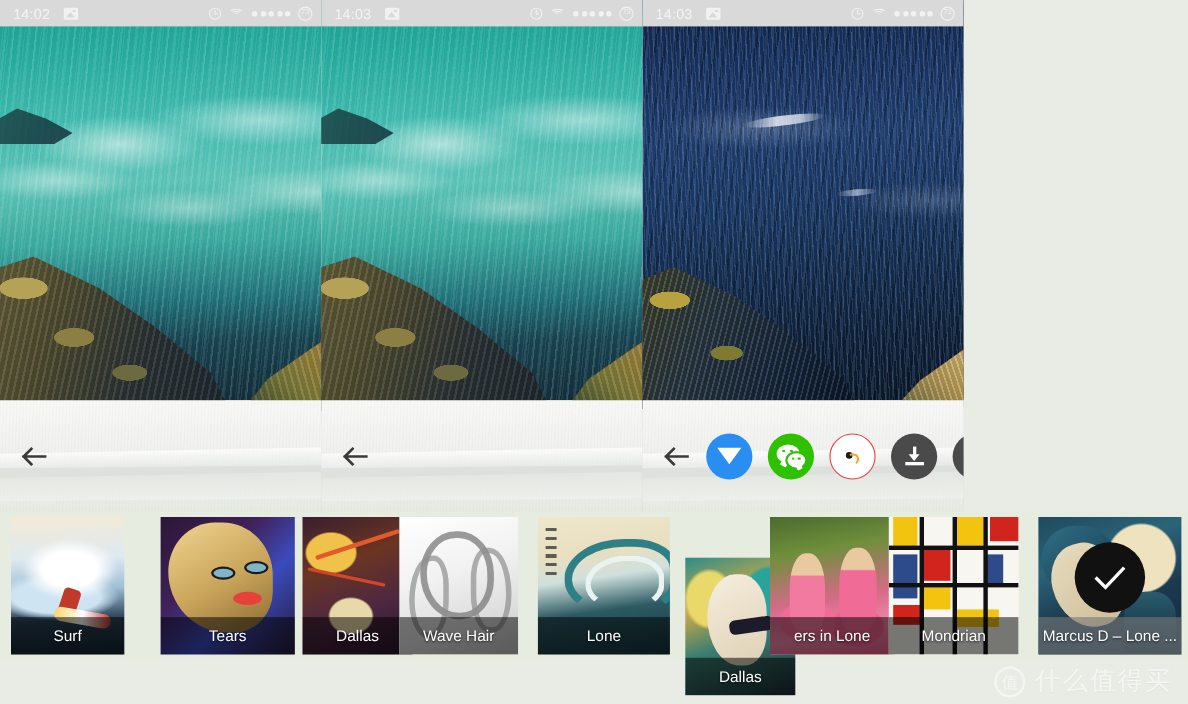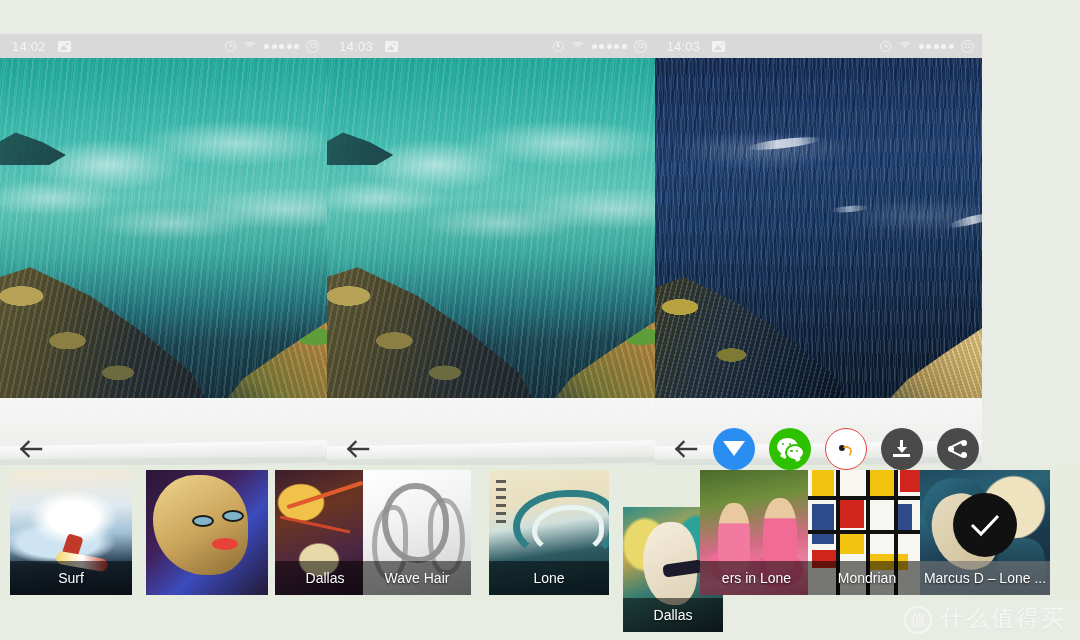--- a/index.html
+++ b/index.html
@@ -2,21 +2,21 @@
 <html><head>
 <meta charset="utf-8">
 <style>
   * { margin:0; padding:0; box-sizing:border-box; }
   html,body{ width:1080px; height:640px; overflow:hidden; background:#e8ece4;
     font-family:"Liberation Sans","DejaVu Sans",sans-serif; }
 
   #app { position:relative; width:1080px; height:640px; }
 
   
-  .panels { position:absolute; left:0; top:0; width:982px; height:465px; display:flex;margin-top:34px; }
+  .panels { position:absolute; left:0; top:0; width:876px; height:465px; display:flex; }
   .panel { position:relative; width:360px; height:465px; overflow:hidden; }
 
   
   .statusbar{ position:relative; z-index:6; height:24px; width:100%;
     background:#d9d9d9; display:flex; align-items:center;
     padding:0 8px 0 12px; color:#fbfbfb; }
   .sb-time{ font-size:13px; letter-spacing:.2px; color:#f4f4f4; }
   .sb-left-ico{ margin-left:12px; display:flex; align-items:center; }
   .sb-right{ margin-left:auto; display:flex; align-items:center; gap:7px; }
 
@@ -467,34 +467,35 @@
               <i class="n2"></i>
               <i class="n3"></i>
           </span>
         </div>
       </div>
     </div>
   </div>
 
   <div class="thumbs">
 
-    <div class="thumb-wrap" style="left:10px;width:122px;">
+    <div class="thumb-wrap" style="left:10px;width:103px;">
       <div class="thumb art-surf">
         <div class="fig"></div>
         <div class="board"></div>
         <div class="label">Surf</div>
       </div>
     </div>
 
     <div class="thumb-wrap" style="left:146px;width:122px;">
       <div class="thumb art-tears">
         <div class="hair"></div>
         <div class="eye"></div>
         <div class="eye2"></div>
         <div class="lip"></div>
+        <div class="label">Tears</div>
       </div>
     </div>
 
     <div class="thumb-wrap" style="left:275px;width:100px;">
       <div class="thumb art-monono">
         <div class="strk"></div>
         <div class="strk2"></div>
         <div class="label">Dallas</div>
       </div>
     </div>
@@ -547,21 +548,21 @@
         <div class="g" style="left:60px;top:84px;width:40px;height:16px;background:#f2c40f;"></div>
         <div class="g" style="left:0;top:26px;width:100%;height:4px;background:#111;"></div>
         <div class="g" style="left:0;top:60px;width:100%;height:4px;background:#111;"></div>
         <div class="g" style="left:28px;top:0;width:4px;height:100%;background:#111;"></div>
         <div class="g" style="left:58px;top:0;width:4px;height:100%;background:#111;"></div>
         <div class="g" style="left:86px;top:0;width:4px;height:100%;background:#111;"></div>
         <div class="label">Mondrian</div>
       </div>
     </div>
 
-    <div class="thumb-wrap" style="left:920px;width:130px;">
+    <div class="thumb-wrap" style="left:944px;width:130px;">
       <div class="thumb art-marcus selected">
         <div class="hairb"></div>
         <div class="face"></div>
         <div class="tree"></div>
         <div class="check">
           <svg width="34" height="28" viewBox="0 0 34 28">
             <path d="M4 14 L13 23 L30 5" fill="none" stroke="#ffffff" stroke-width="3" stroke-linecap="butt" stroke-linejoin="miter"></path>
           </svg>
         </div>
         <div class="label">Marcus D – Lone ...</div>

